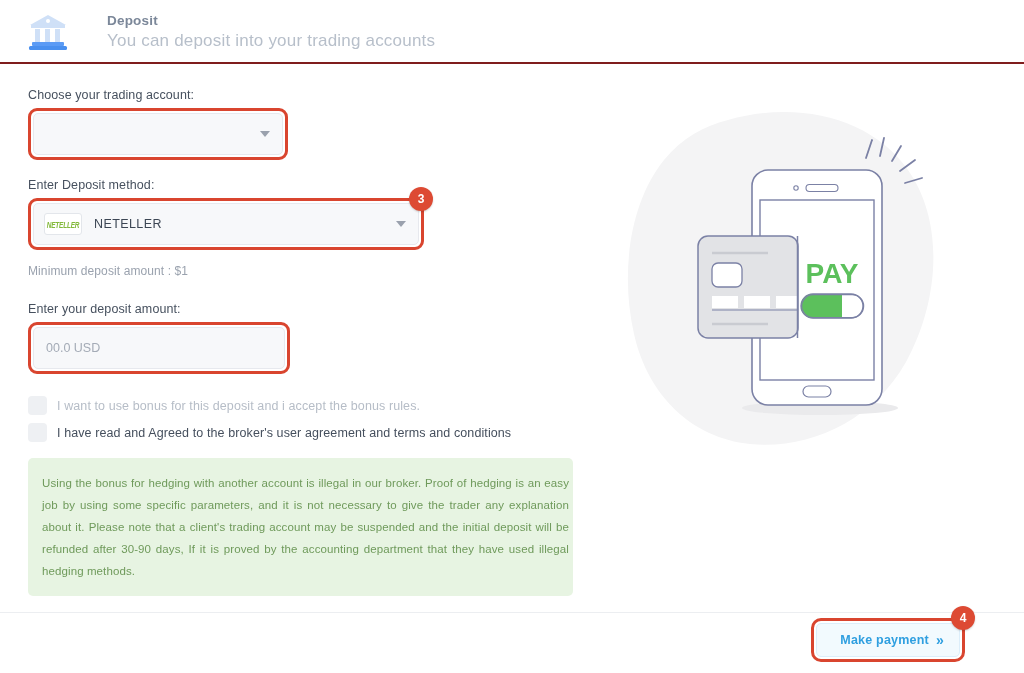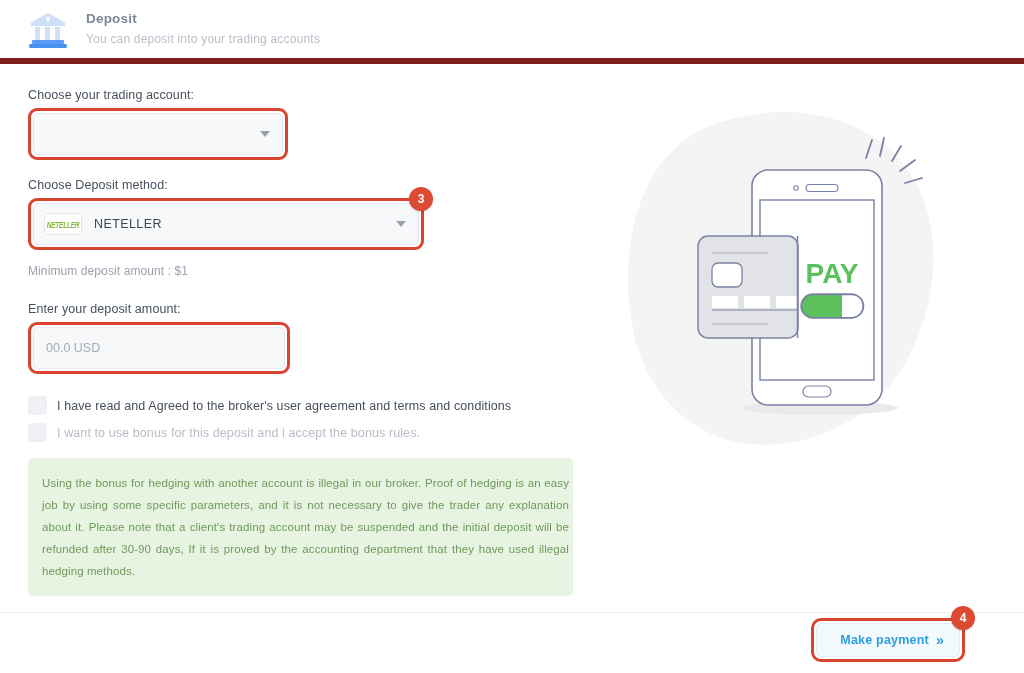--- a/index.html
+++ b/index.html
@@ -15,35 +15,35 @@
     width: 1024px; height: 673px;
     background: #ffffff;
     border-radius: 6px;
     overflow: hidden;
   }
 
   
   .header {
     position: absolute;
     left: 0; top: 0; width: 1024px; height: 64px;
-    border-bottom: 6px solid #7f1d1d;
-    display: flex; align-items: center;
+    border-bottom: 2px solid #7f1d1d;
+    display: flex; align-items: center; gap: 21px;
   }
   .header-icon {
     width: 44px; height: 40px;
     margin-left: 26px; margin-right: 16px;
     position: relative;
   }
   .header-text { display: flex; flex-direction: column; justify-content: center; }
   .header-title {
     font-size: 13.5px; color: #7b8799; font-weight: 600;
     letter-spacing: .2px; line-height: 18px;
   }
   .header-sub {
-    font-size: 12px; color: #b7bfca; font-weight: 400;
+    font-size: 17px; color: #b7bfca; font-weight: 400;
     letter-spacing: .2px; line-height: 18px; margin-top: 2px; text-align: center;
   }
 
   
   .form {
     position: absolute;
     left: 28px; top: 88px; width: 560px;
   }
   .field-label {
     font-size: 12.5px; color: #46505e; letter-spacing: .1px;
@@ -221,21 +221,21 @@
   <div class="form">
 
     <label class="field-label">Choose your trading account:</label>
     <div class="hl hl-account">
       <div class="select-box">
         <span class="method-name"></span>
         <span class="caret"></span>
       </div>
     </div>
 
-    <label class="field-label" style="margin-top:18px;">Choose Deposit method:</label>
+    <label class="field-label" style="margin-top:18px;">Enter Deposit method:</label>
     <div class="hl hl-method">
       <div class="select-box tall">
         <span class="neteller-logo">
           <span>NETELLER</span>
         </span>
         <span class="method-name">NETELLER</span>
         <span class="caret"></span>
       </div>
       <div class="badge" style="right:-12px; top:-14px;">3</div>
     </div>
@@ -243,25 +243,25 @@
     <div class="min-note">Minimum deposit amount : $1</div>
 
     <label class="field-label">Enter your deposit amount:</label>
     <div class="hl hl-amount">
       <input class="amount-input" type="text" placeholder="00.0 USD" style="">
     </div>
 
     <div class="checks">
       <div class="check-row">
         <span class="checkbox"></span>
-        <span class="check-label dark">I have read and Agreed to the broker's user agreement and terms and conditions</span>
+        <span class="check-label dim">I want to use bonus for this deposit and i accept the bonus rules.</span>
       </div>
       <div class="check-row">
         <span class="checkbox"></span>
-        <span class="check-label dim">I want to use bonus for this deposit and i accept the bonus rules.</span>
+        <span class="check-label dark">I have read and Agreed to the broker's user agreement and terms and conditions</span>
       </div>
     </div>
 
     <div class="notice">Using the bonus for hedging with another account is illegal in our broker. Proof of hedging is an easy job by using some specific parameters, and it is not necessary to give the trader any explanation about it. Please note that a client's trading account may be suspended and the initial deposit will be refunded after 30-90 days, If it is proved by the accounting department that they have used illegal hedging methods.</div>
   </div>
 
   <div class="illus">
     <svg width="340" height="350" viewBox="0 0 340 350">
 
       <path d="M108,12 C178,-8 252,10 288,62 C326,116 318,196 286,254

